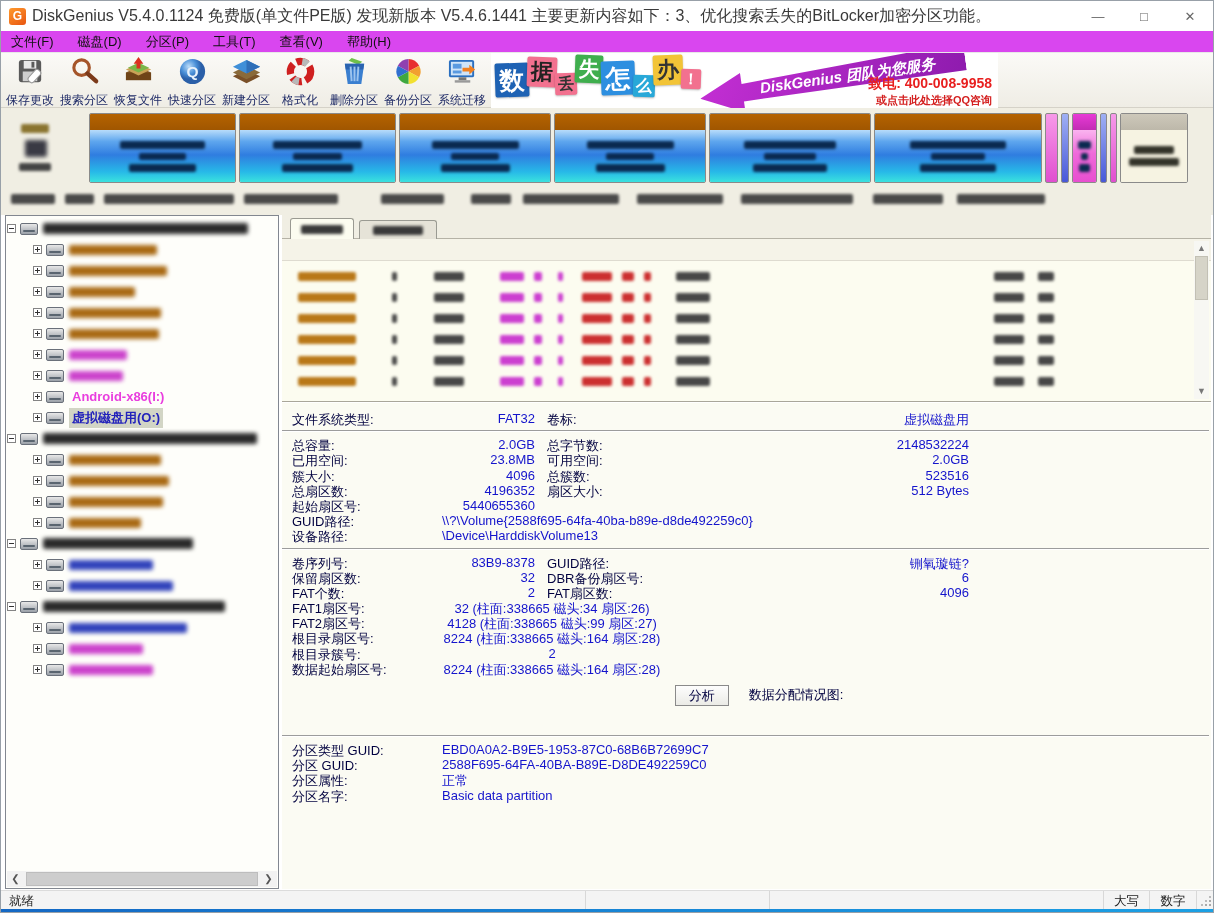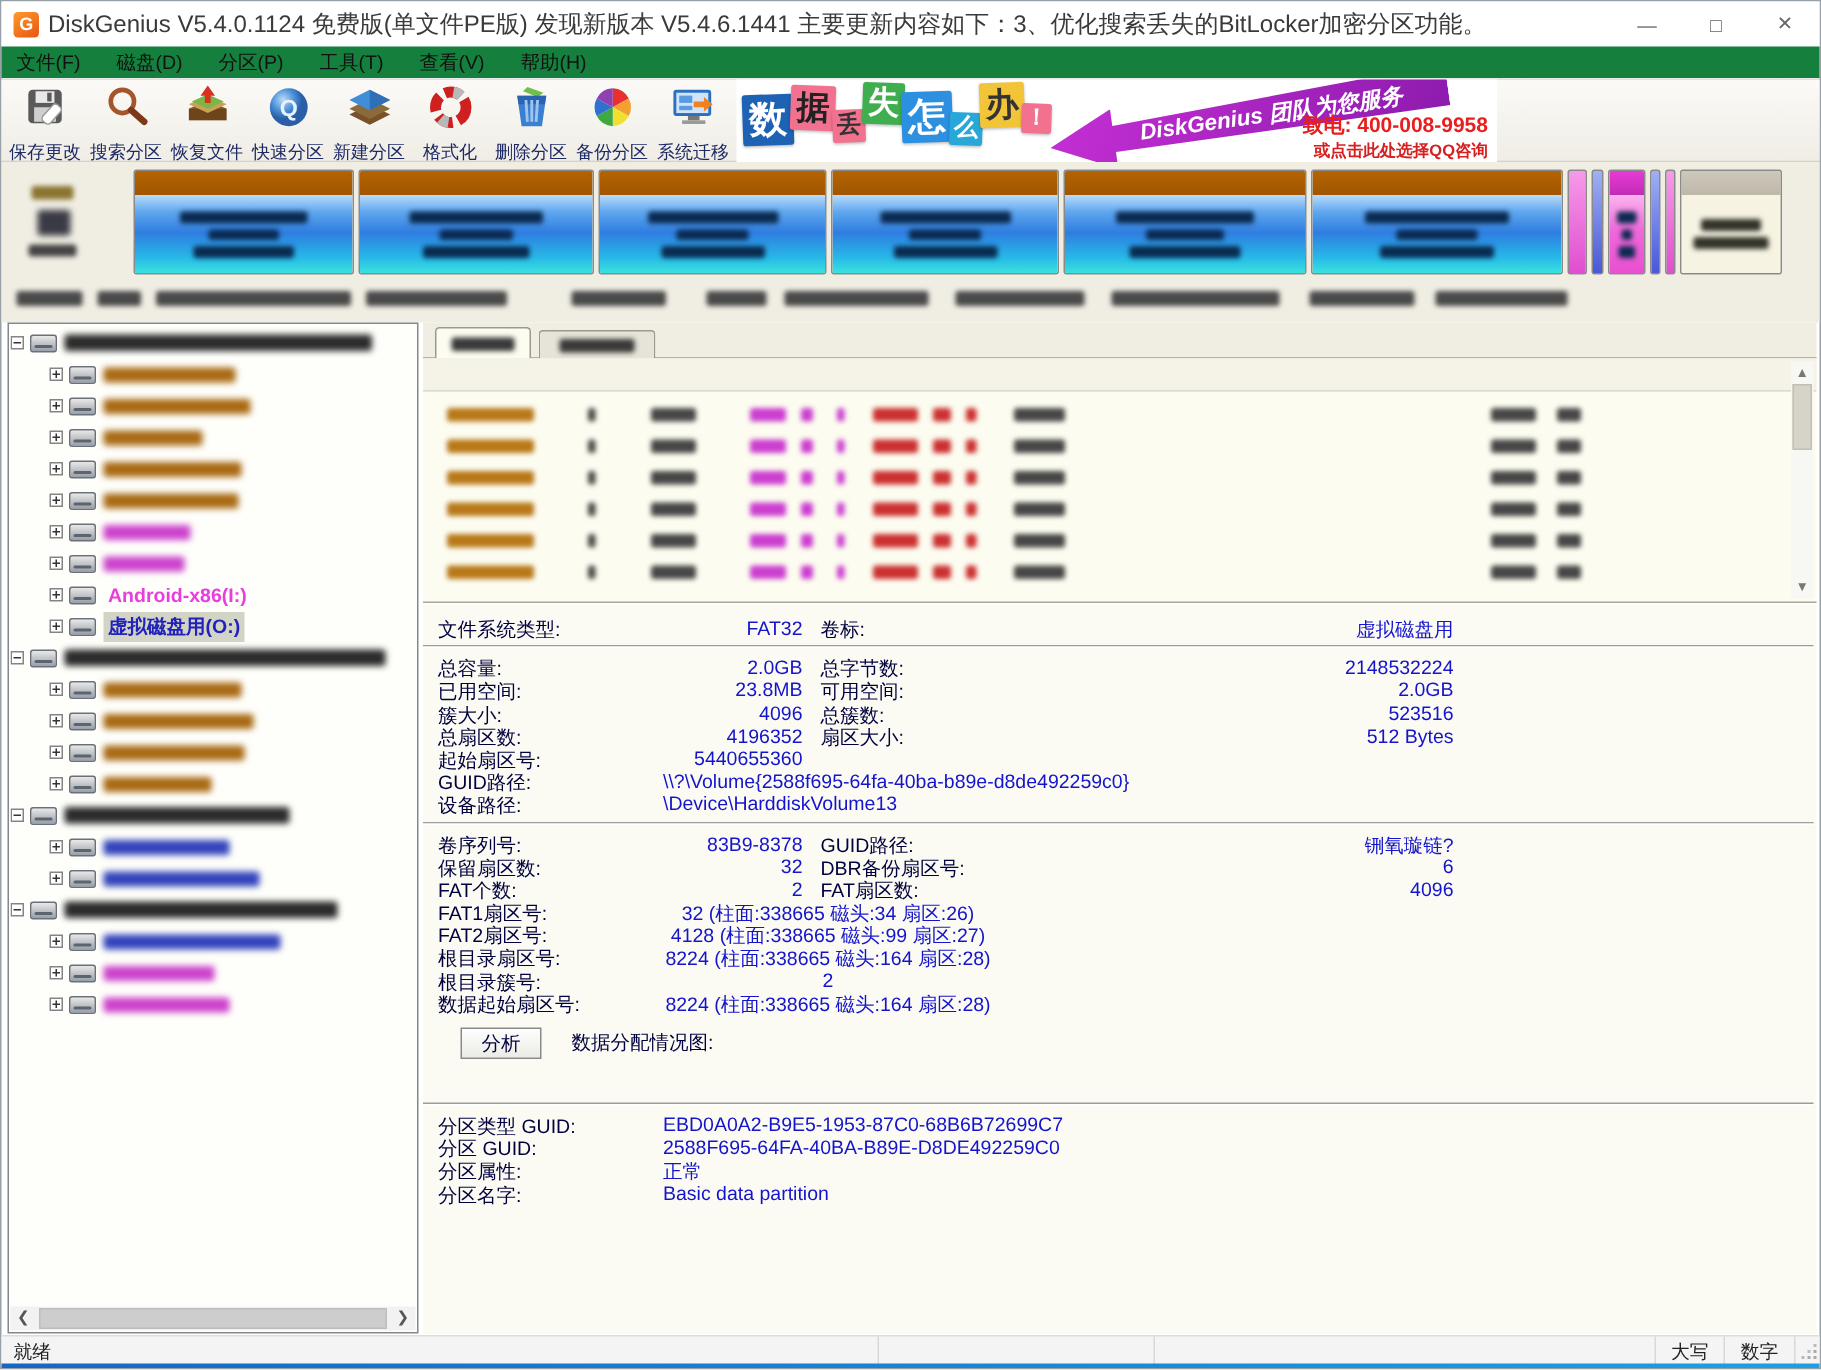--- a/index.html
+++ b/index.html
@@ -14,21 +14,21 @@
   
   .titlebar{position:absolute;left:0;top:0;width:100%;height:30px;background:#fff;display:flex;align-items:center;}
   .app-logo{width:17px;height:17px;margin:0 6px 0 8px;border-radius:3px;
     background:linear-gradient(145deg,#ff9a2e,#e85510);position:relative;flex:0 0 auto;}
   .app-logo::after{content:"G";position:absolute;inset:0;color:#fff;font-size:12px;font-weight:bold;text-align:center;line-height:17px;}
   .title-text{font-size:16px;color:#3a3a3a;white-space:nowrap;}
   .wincontrols{margin-left:auto;display:flex;height:100%;}
   .winbtn{width:46px;height:100%;display:flex;align-items:center;justify-content:center;color:#666;font-size:13px;cursor:default;}
 
   
-  .menubar{position:absolute;left:0;top:30px;width:100%;height:22px;background:#15803d;display:flex;align-items:center;padding-left:10px;border-bottom:1px solid #e8e8e8;}
+  .menubar{position:absolute;left:0;top:30px;width:100%;height:22px;background:#d946ef;display:flex;align-items:center;padding-left:10px;border-bottom:1px solid #e8e8e8;}
   .menu-item{font-size:13px;color:#111;margin-right:24px;white-space:nowrap;}
 
   
   .toolbar{position:absolute;left:0;top:52px;width:100%;height:55px;background:linear-gradient(#fbfaf7,#efede5);border-bottom:1px solid #d5d2c8;}
   .toolbtns{position:absolute;left:2px;top:0;height:55px;display:flex;}
   .toolbtn{width:54px;height:55px;display:flex;flex-direction:column;align-items:center;justify-content:flex-start;padding-top:3px;}
   .toolbtn svg{width:31px;height:31px;}
   .toolbtn .tlabel{font-size:12px;color:#1e2a66;margin-top:1px;white-space:nowrap;}
   .banner{position:absolute;left:490px;top:0;width:507px;height:55px;background:#fff;overflow:hidden;}
   .tiles{position:absolute;left:4px;top:2px;display:flex;align-items:flex-start;}
@@ -90,21 +90,21 @@
   
   .details{position:absolute;left:0;top:189px;width:929px;bottom:0;background:#fbfbf3;padding-top:7px;font-size:13px;}
   .drow{position:relative;height:15.2px;}
   .drow .l{position:absolute;left:10px;color:var(--lab);}
   .drow .v1{position:absolute;left:10px;width:243px;text-align:right;color:var(--val);}
   .drow .l2{position:absolute;left:265px;color:var(--lab);}
   .drow .v2{position:absolute;left:265px;width:422px;text-align:right;color:var(--val);}
   .drow .vc{position:absolute;left:10px;width:520px;text-align:center;color:var(--val);}
   .drow .vl{position:absolute;left:160px;color:var(--val);}
   .dhr{height:2px;border-top:1px solid #9c9c9c;border-bottom:1px solid #fff;margin:4px 2px 5px 0;}
-  .anrow{margin:7px 0 0 25px;height:24px;display:flex;align-items:center;}
+  .anrow{margin:7px 0 0 25px;height:24px;display:flex;align-items:center;justify-content:center;}
   .anbtn{width:54px;height:21px;background:linear-gradient(#fdfdfd,#ebebe6);border:1px solid #8a8a8a;font-size:13px;color:#00003f;text-align:center;line-height:19px;}
   .ancap{margin-left:20px;color:var(--lab);}
   .gap22{height:24px;}
 
   
   .statusbar{position:absolute;left:0;top:889px;width:100%;height:21px;background:#f4f4f4;border-top:1px solid #dcdcdc;display:flex;align-items:center;font-size:12.5px;color:#222;}
   .scell{height:100%;display:flex;align-items:center;padding:0 8px;border-right:1px solid #d8d8d8;}
   .grip{width:14px;height:14px;margin-left:2px;position:relative;}
   .grip::after{content:"";position:absolute;right:2px;bottom:2px;width:2px;height:2px;background:#aaa;
     box-shadow:-4px 0 #aaa,0 -4px #aaa,-8px 0 #bbb,-4px -4px #bbb,0 -8px #bbb;}

